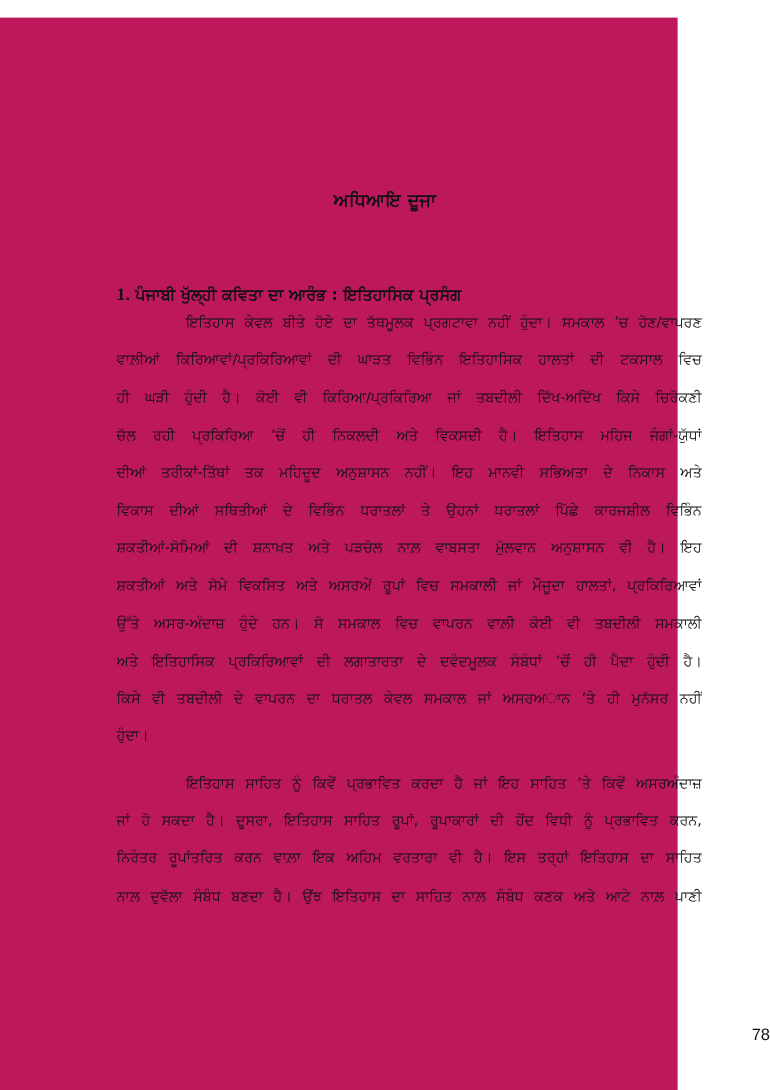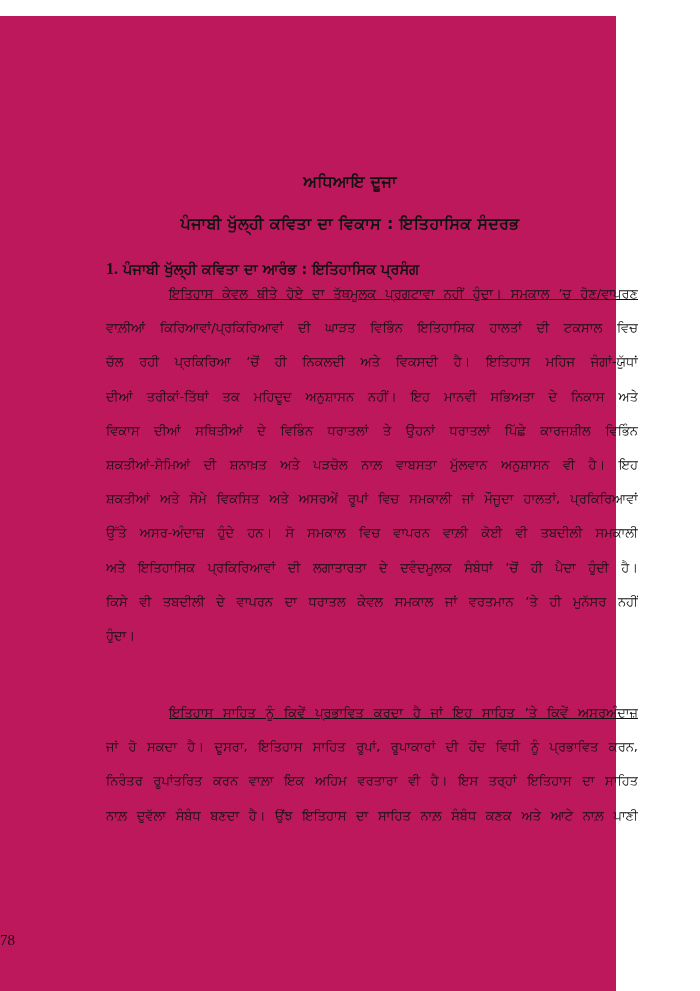--- a/index.html
+++ b/index.html
@@ -59,57 +59,57 @@
       font-size: 13px;
     }
     .line {
       height: 34.2px;
       line-height: 20px;
       white-space: nowrap;
       text-align: justify;
       text-align-last: justify;
       overflow: hidden;
     }
-    .line.indent { padding-left: 63px; text-decoration: underline; }
+    .line.indent { padding-left: 63px; }
     .line.last { text-align-last: left; }
     .para-1 { top: 268px; }
     .para-2 { top: 687px; }
     .page-number {
       position: absolute;
       top: 916px;
       left: 0; width: 700px;
-      text-align: left;
-      font-family: Liberation Serif, serif;
+      text-align: right;
+      font-family: Liberation Sans, sans-serif;
       font-size: 15px;
     }
   </style>
 </head>
 <body>
 
 <div class="page">
 
   <div class="chapter-label">ਅਧਿਆਇ ਦੂਜਾ</div>
-  <div class="chapter-title">ਪੰਜਾਬੀ ਖੁੱਲ੍ਹੀ ਕਵਿਤਾ ਦਾ ਵਿਕਾਸ : ਇਤਿਹਾਸਿਕ ਸੰਦਰਭ</div>
 
   <div class="section-heading">
     <span class="num">1.</span>
     <span>ਪੰਜਾਬੀ ਖੁੱਲ੍ਹੀ ਕਵਿਤਾ ਦਾ ਆਰੰਭ : ਇਤਿਹਾਸਿਕ ਪ੍ਰਸੰਗ</span>
   </div>
 
   <div class="text-block para-1">
     <div class="line indent">ਇਤਿਹਾਸ ਕੇਵਲ ਬੀਤੇ ਹੋਏ ਦਾ ਤੱਥਮੂਲਕ ਪ੍ਰਗਟਾਵਾ ਨਹੀਂ ਹੁੰਦਾ। ਸਮਕਾਲ ’ਚ ਹੋਣ/ਵਾਪਰਣ</div>
     <div class="line">ਵਾਲ਼ੀਆਂ ਕਿਰਿਆਵਾਂ/ਪ੍ਰਕਿਰਿਆਵਾਂ ਦੀ ਘਾੜਤ ਵਿਭਿੰਨ ਇਤਿਹਾਸਿਕ ਹਾਲਤਾਂ ਦੀ ਟਕਸਾਲ ਵਿਚ</div>
+    <div class="line">ਹੀ ਘੜੀ ਹੁੰਦੀ ਹੈ। ਕੋਈ ਵੀ ਕਿਰਿਆ/ਪ੍ਰਕਿਰਿਆ ਜਾਂ ਤਬਦੀਲੀ ਦਿੱਖ-ਅਦਿੱਖ ਕਿਸੇ ਚਿਰੋਕਣੀ</div>
     <div class="line">ਚੱਲ ਰਹੀ ਪ੍ਰਕਿਰਿਆ ’ਚੋਂ ਹੀ ਨਿਕਲਦੀ ਅਤੇ ਵਿਕਸਦੀ ਹੈ। ਇਤਿਹਾਸ ਮਹਿਜ ਜੰਗਾਂ-ਯੁੱਧਾਂ</div>
     <div class="line">ਦੀਆਂ ਤਰੀਕਾਂ-ਤਿੱਥਾਂ ਤਕ ਮਹਿਦੂਦ ਅਨੁਸ਼ਾਸਨ ਨਹੀਂ। ਇਹ ਮਾਨਵੀ ਸਭਿਅਤਾ ਦੇ ਨਿਕਾਸ ਅਤੇ</div>
     <div class="line">ਵਿਕਾਸ ਦੀਆਂ ਸਥਿਤੀਆਂ ਦੇ ਵਿਭਿੰਨ ਧਰਾਤਲਾਂ ਤੇ ਉਹਨਾਂ ਧਰਾਤਲਾਂ ਪਿੱਛੇ ਕਾਰਜਸ਼ੀਲ ਵਿਭਿੰਨ</div>
     <div class="line">ਸ਼ਕਤੀਆਂ-ਸੋਮਿਆਂ ਦੀ ਸ਼ਨਾਖ਼ਤ ਅਤੇ ਪੜਚੋਲ ਨਾਲ਼ ਵਾਬਸਤਾ ਮੁੱਲਵਾਨ ਅਨੁਸ਼ਾਸਨ ਵੀ ਹੈ। ਇਹ</div>
     <div class="line">ਸ਼ਕਤੀਆਂ ਅਤੇ ਸੋਮੇ ਵਿਕਸਿਤ ਅਤੇ ਅਸਰਅੇਂ ਰੂਪਾਂ ਵਿਚ ਸਮਕਾਲੀ ਜਾਂ ਮੌਜੂਦਾ ਹਾਲਤਾਂ, ਪ੍ਰਕਿਰਿਆਵਾਂ</div>
     <div class="line">ਉੱਤੇ ਅਸਰ-ਅੰਦਾਜ਼ ਹੁੰਦੇ ਹਨ। ਸੋ ਸਮਕਾਲ ਵਿਚ ਵਾਪਰਨ ਵਾਲ਼ੀ ਕੋਈ ਵੀ ਤਬਦੀਲੀ ਸਮਕਾਲੀ</div>
     <div class="line">ਅਤੇ ਇਤਿਹਾਸਿਕ ਪ੍ਰਕਿਰਿਆਵਾਂ ਦੀ ਲਗਾਤਾਰਤਾ ਦੇ ਦਵੰਦਮੂਲਕ ਸੰਬੰਧਾਂ ’ਚੋਂ ਹੀ ਪੈਦਾ ਹੁੰਦੀ ਹੈ।</div>
-    <div class="line">ਕਿਸੇ ਵੀ ਤਬਦੀਲੀ ਦੇ ਵਾਪਰਨ ਦਾ ਧਰਾਤਲ ਕੇਵਲ ਸਮਕਾਲ ਜਾਂ ਵਰਤਮਾਨ ’ਤੇ ਹੀ ਮੁਨੱਸਰ ਨਹੀਂ</div>
+    <div class="line">ਕਿਸੇ ਵੀ ਤਬਦੀਲੀ ਦੇ ਵਾਪਰਨ ਦਾ ਧਰਾਤਲ ਕੇਵਲ ਸਮਕਾਲ ਜਾਂ ਅਸਰਅਾਨ ’ਤੇ ਹੀ ਮੁਨੱਸਰ ਨਹੀਂ</div>
     <div class="line last">ਹੁੰਦਾ।</div>
   </div>
 
   <div class="text-block para-2">
     <div class="line indent">ਇਤਿਹਾਸ ਸਾਹਿਤ ਨੂੰ ਕਿਵੇਂ ਪ੍ਰਭਾਵਿਤ ਕਰਦਾ ਹੈ ਜਾਂ ਇਹ ਸਾਹਿਤ ’ਤੇ ਕਿਵੇਂ ਅਸਰਅੰਦਾਜ਼</div>
     <div class="line">ਜਾਂ ਹੋ ਸਕਦਾ ਹੈ। ਦੂਸਰਾ, ਇਤਿਹਾਸ ਸਾਹਿਤ ਰੂਪਾਂ, ਰੂਪਾਕਾਰਾਂ ਦੀ ਹੋਂਦ ਵਿਧੀ ਨੂੰ ਪ੍ਰਭਾਵਿਤ ਕਰਨ,</div>
     <div class="line">ਨਿਰੰਤਰ ਰੂਪਾਂਤਰਿਤ ਕਰਨ ਵਾਲ਼ਾ ਇਕ ਅਹਿਮ ਵਰਤਾਰਾ ਵੀ ਹੈ। ਇਸ ਤਰ੍ਹਾਂ ਇਤਿਹਾਸ ਦਾ ਸਾਹਿਤ</div>
     <div class="line">ਨਾਲ਼ ਦੁਵੱਲਾ ਸੰਬੰਧ ਬਣਦਾ ਹੈ। ਉਂਝ ਇਤਿਹਾਸ ਦਾ ਸਾਹਿਤ ਨਾਲ਼ ਸੰਬੰਧ ਕਣਕ ਅਤੇ ਆਟੇ ਨਾਲ਼ ਪਾਣੀ</div>
   </div>
 

